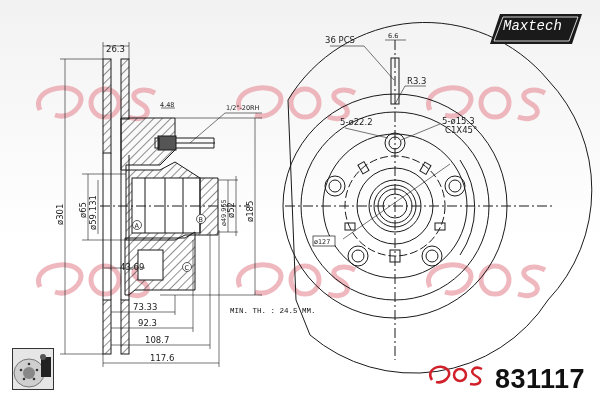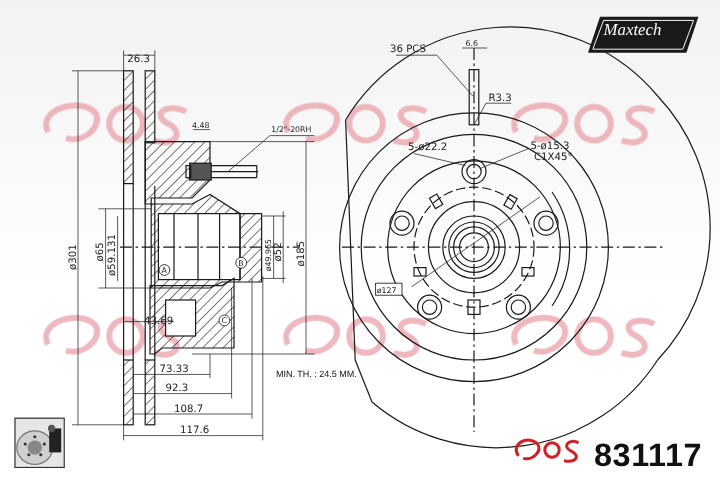--- a/index.html
+++ b/index.html
@@ -3,22 +3,22 @@
 <meta charset="utf-8">
 <style>
   html,body{margin:0;padding:0;}
   body{width:600px;height:400px;overflow:hidden;background:#fff;position:relative;font-family:"DejaVu Sans",sans-serif;}
   #stage{position:absolute;left:0;top:0;width:600px;height:400px;background:linear-gradient(#f2f2f2,#ffffff 60%);}
   svg{position:absolute;left:0;top:0;}
   .dim{font-family:"DejaVu Sans",sans-serif;font-size:8.5px;fill:#222;}
   .dimsm{font-family:"DejaVu Sans",sans-serif;font-size:6.5px;fill:#222;}
   .part-no{position:absolute;left:495px;top:364px;font-family:"Liberation Sans",sans-serif;font-weight:bold;font-size:27px;color:#111;letter-spacing:0.5px;text-align:right;}
   .maxtech{position:absolute;left:488px;top:12px;width:96px;height:34px;}
-  .maxtech-text{position:absolute;left:503px;top:18px;font-family:Liberation Serif, serif;font-style:italic;font-size:14px;color:#fff;}
-  .min-th{position:absolute;left:230px;top:307px;font-family:Liberation Sans, sans-serif;font-size:7.5px;color:#111;}
+  .maxtech-text{position:absolute;left:503px;top:18px;font-family:Liberation Mono, monospace;font-style:italic;font-size:14px;color:#fff;}
+  .min-th{position:absolute;left:230px;top:307px;font-family:Liberation Mono, monospace;font-size:7.5px;color:#111;}
   .thumb{position:absolute;left:12px;top:348px;width:40px;height:40px;border:1px solid #333;background:#ddd;overflow:hidden;}
 </style>
 </head>
 <body>
 
 <div id="stage">
 
 <svg width="600" height="400" viewBox="0 0 600 400">
   <defs>
     <pattern id="hatch" patternUnits="userSpaceOnUse" width="6" height="6" patternTransform="rotate(45)">

